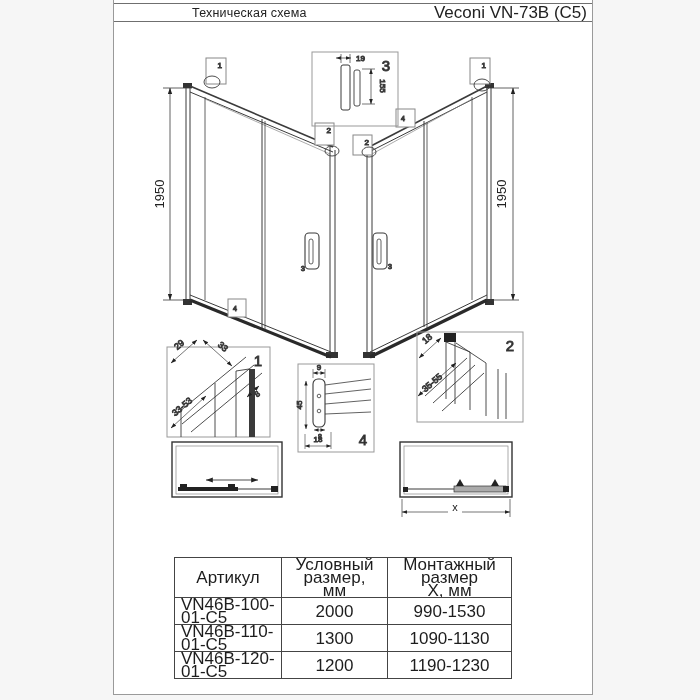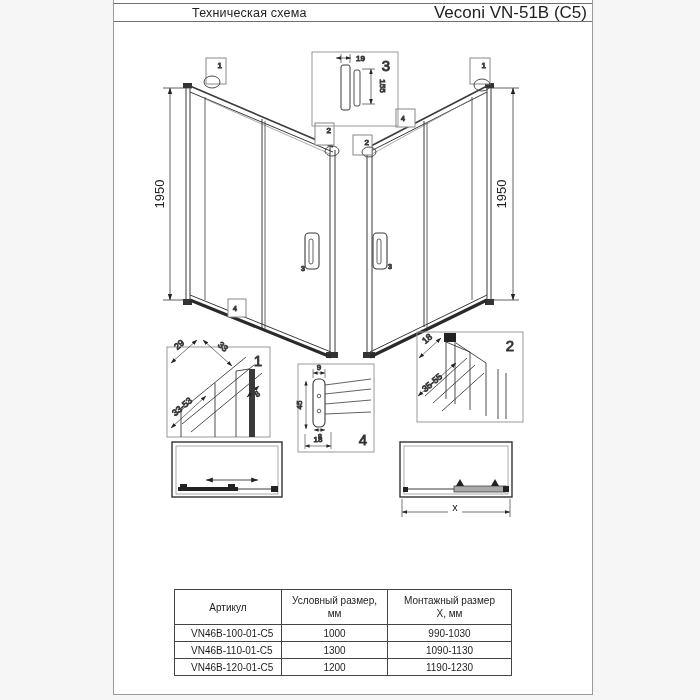--- a/index.html
+++ b/index.html
@@ -8,35 +8,35 @@
   .sheet{position:absolute;left:113px;top:0;width:478px;height:694px;background:#ffffff;
          border-left:1px solid #9a9a9a;border-right:1px solid #9a9a9a;border-bottom:1px solid #9a9a9a;}
   .titlebar{position:absolute;left:0;top:3px;width:100%;height:19px;
             border-top:1px solid #6f6f6f;border-bottom:1px solid #6f6f6f;
             display:flex;align-items:center;justify-content:space-between;box-sizing:border-box;}
   .t-left{font-size:12.5px;margin-left:78px;letter-spacing:.2px;}
   .t-right{font-size:17px;margin-right:5px;white-space:nowrap;}
   .art{position:absolute;left:0;top:0;width:700px;height:700px;}
   svg text{font-family:"Liberation Sans", sans-serif;fill:#222;}
   .size-table{position:absolute;left:60px;top:557px;border-collapse:collapse;table-layout:fixed;
-              font-size:10px;color:#1d1d1d;margin-top:32px;}
+              font-size:17px;color:#1d1d1d;}
   .size-table td,.size-table th{border:1px solid #444;padding:0;font-weight:normal;
               height:16px;line-height:13px;text-align:center;overflow:hidden;}
   .size-table th{height:34px;}
-  .size-table td.art-cell{text-align:left;padding-left:16px;}
+  .size-table td.art-cell{text-align:left;padding-left:6px;}
   .c1{width:107px}.c2{width:106px}.c3{width:124px}
 </style>
 </head>
 <body>
 
 <div class="stage">
   <div class="sheet">
     <div class="titlebar">
       <span class="t-left">Техническая схема</span>
-      <span class="t-right">Veconi VN-51B (C5)</span>
+      <span class="t-right">Veconi VN-73B (C5)</span>
     </div>
 
     <table class="size-table">
       <colgroup>
           <col class="c1">
           <col class="c2">
           <col class="c3">
         </colgroup>
       <tbody>
           <tr>
@@ -45,22 +45,22 @@
           <div>Условный размер,</div>
           <div>мм</div>
         </th>
         <th>
           <div>Монтажный размер</div>
           <div>Х, мм</div>
         </th>
       </tr>
       <tr>
         <td class="art-cell">VN46B-100-01-C5</td>
-        <td>1000</td>
-        <td>990-1030</td>
+        <td>2000</td>
+        <td>990-1530</td>
       </tr>
       <tr>
         <td class="art-cell">VN46B-110-01-C5</td>
         <td>1300</td>
         <td>1090-1130</td>
       </tr>
       <tr>
         <td class="art-cell">VN46B-120-01-C5</td>
         <td>1200</td>
         <td>1190-1230</td>

